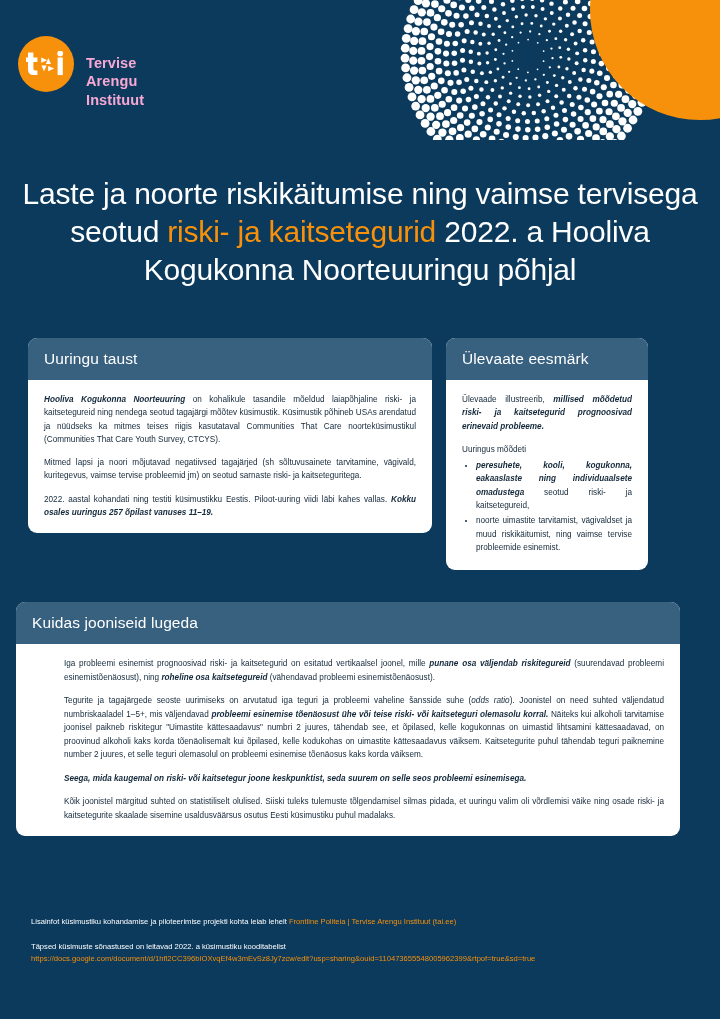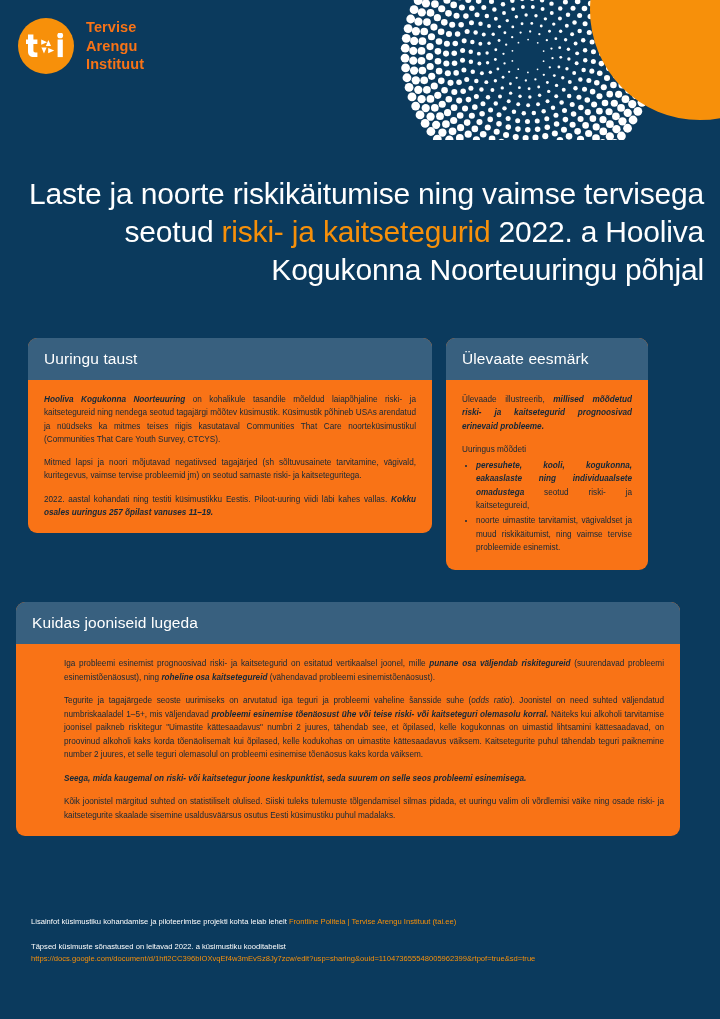--- a/index.html
+++ b/index.html
@@ -41,46 +41,47 @@
     width: 56px;
     height: 56px;
     border-radius: 50%;
     background: #f7900a;
     display: flex;
     align-items: center;
     justify-content: center;
     flex: none;
   }
   .logo-text {
-    color: #f97316;
+    color: #f9a8d4;
     font-size: 14.5px;
     font-weight: bold;
     line-height: 1.27;
     letter-spacing: 0.1px;
+    margin-top: 36px;
   }
 
   
   .title {
     position: absolute;
     top: 155px;
     left: 16px;
     width: 688px;
-    text-align: right;
+    text-align: center;
     color: #ffffff;
     font-size: 30px;
     line-height: 1.27;
     font-weight: 400;
     letter-spacing: -0.2px;
   }
   .title .accent { color: #f7900a; }
 
   
   .card {
     position: absolute;
-    background: #f97316;
+    background: #ffffff;
     border-radius: 9px;
     overflow: hidden;
     box-sizing: border-box;
   }
   .card-header {
     background: #38607f;
     padding: 12px 16px 13px 16px;
   }
   .card-header-title {
     color: #ffffff;

